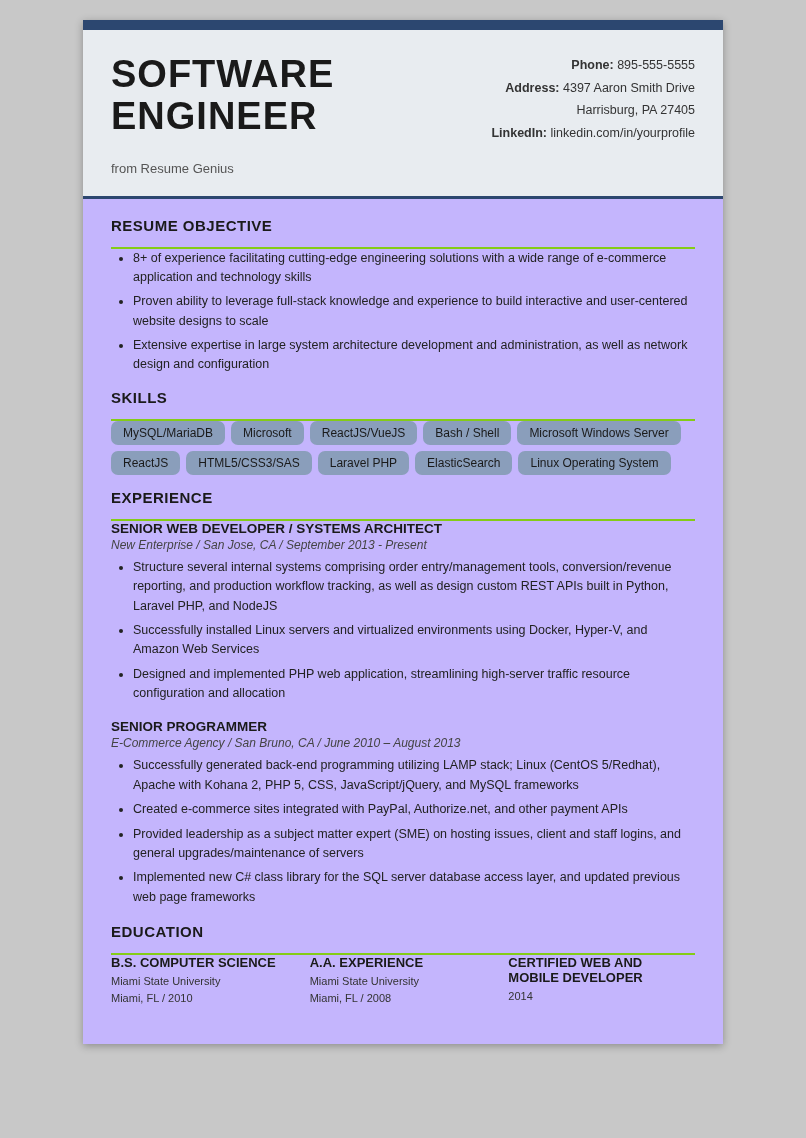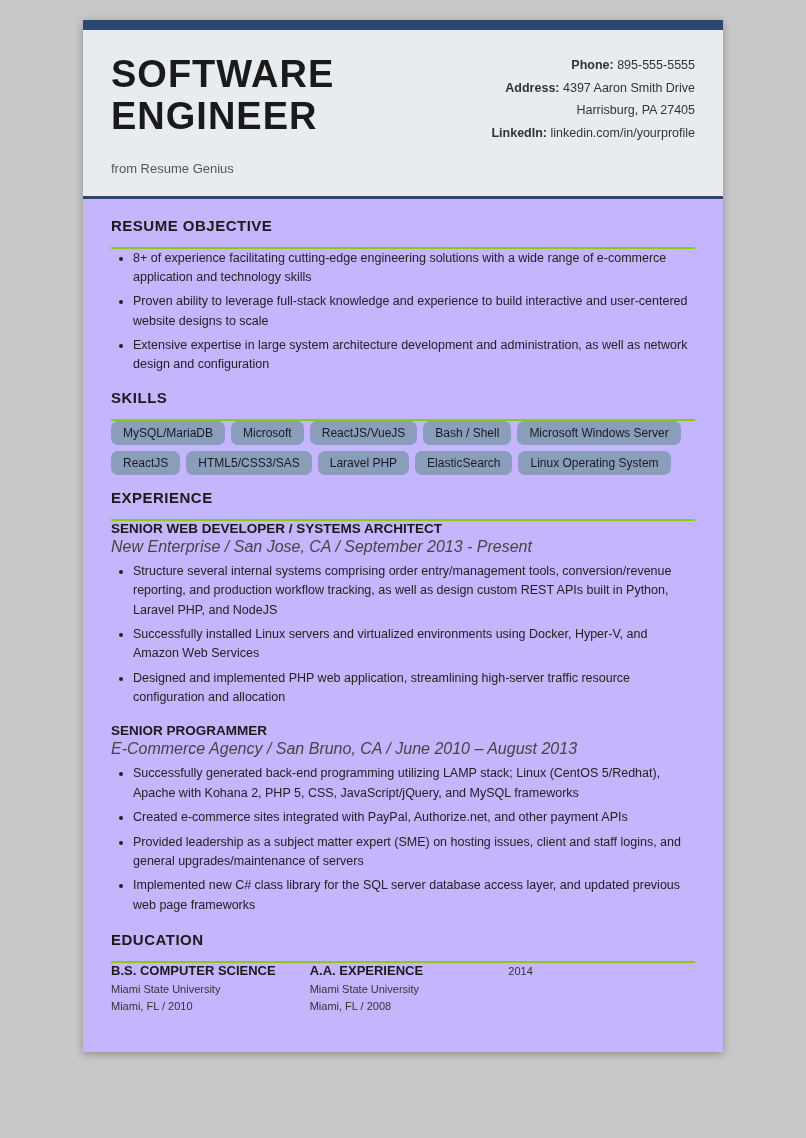--- a/index.html
+++ b/index.html
@@ -94,21 +94,21 @@
       padding: 5px 12px;
       border-radius: 7px;
     }
     .job-title {
       font-size: 13.5px;
       font-weight: bold;
       color: #1a1a1a;
       margin-bottom: 2px;
     }
     .job-meta {
-      font-size: 16px;
+      font-size: 12px;
       color: #444;
       font-style: italic;
       margin-bottom: 6px;
     }
     .job-section {
       margin-bottom: 16px;
     }
     .edu-grid {
       display: flex;
       gap: 12px;
@@ -219,20 +219,21 @@
           </div>
         </div>
         <div class="edu-col">
           <div class="edu-degree">A.A. EXPERIENCE</div>
           <div class="edu-school">
             <span>Miami State University</span><br>
             <span>Miami, FL / 2008</span>
           </div>
         </div>
         <div class="edu-col">
+          <div class="edu-degree">CERTIFIED WEB AND MOBILE DEVELOPER</div>
           <div class="edu-school">
             <span>2014</span>
           </div>
         </div>
       </div>
     </div>
 
   </div>
 </div>
 

